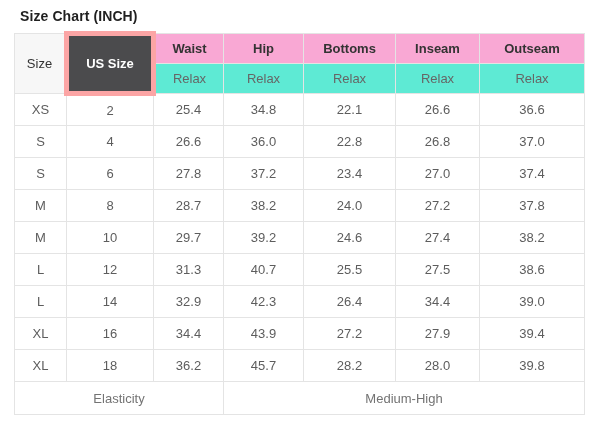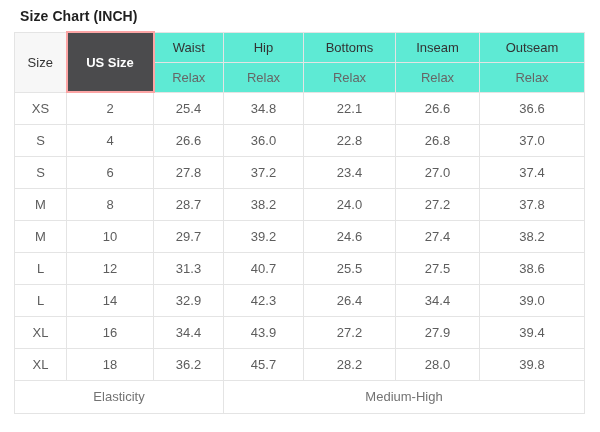--- a/index.html
+++ b/index.html
@@ -27,42 +27,42 @@
     border:1px solid #e4e4e4;
     text-align:center;
     vertical-align:middle;
     font-size:13px;
     padding:0;
     height:32px;
     box-sizing:border-box;
   }
   
   .size-chart th.measure-h{
-    background:#5eead4;
+    background:#f9a8d4;
     color:#333333;
-    font-weight:normal;
+    font-weight:bold;
     height:30px;
   }
   
   .size-chart th.fit-h{
     background:#5eead4;
     color:#666666;
     font-weight:normal;
     height:30px;
   }
   
   .size-chart th.corner-size{
     background:#f7f7f7;
     color:#333333;
     font-weight:normal;
   }
   
   .size-chart th.corner-ussize{
     background:#4b4b4d;
-    border:2px solid #fca5a5;
+    border:5px solid #fca5a5;
     color:#ffffff;
     font-weight:bold;
   }
   .size-chart tbody td{
     background:#ffffff;
     color:#5d5d5d;
   }
   .size-chart tfoot td{
     background:#ffffff;
     color:#737373;

